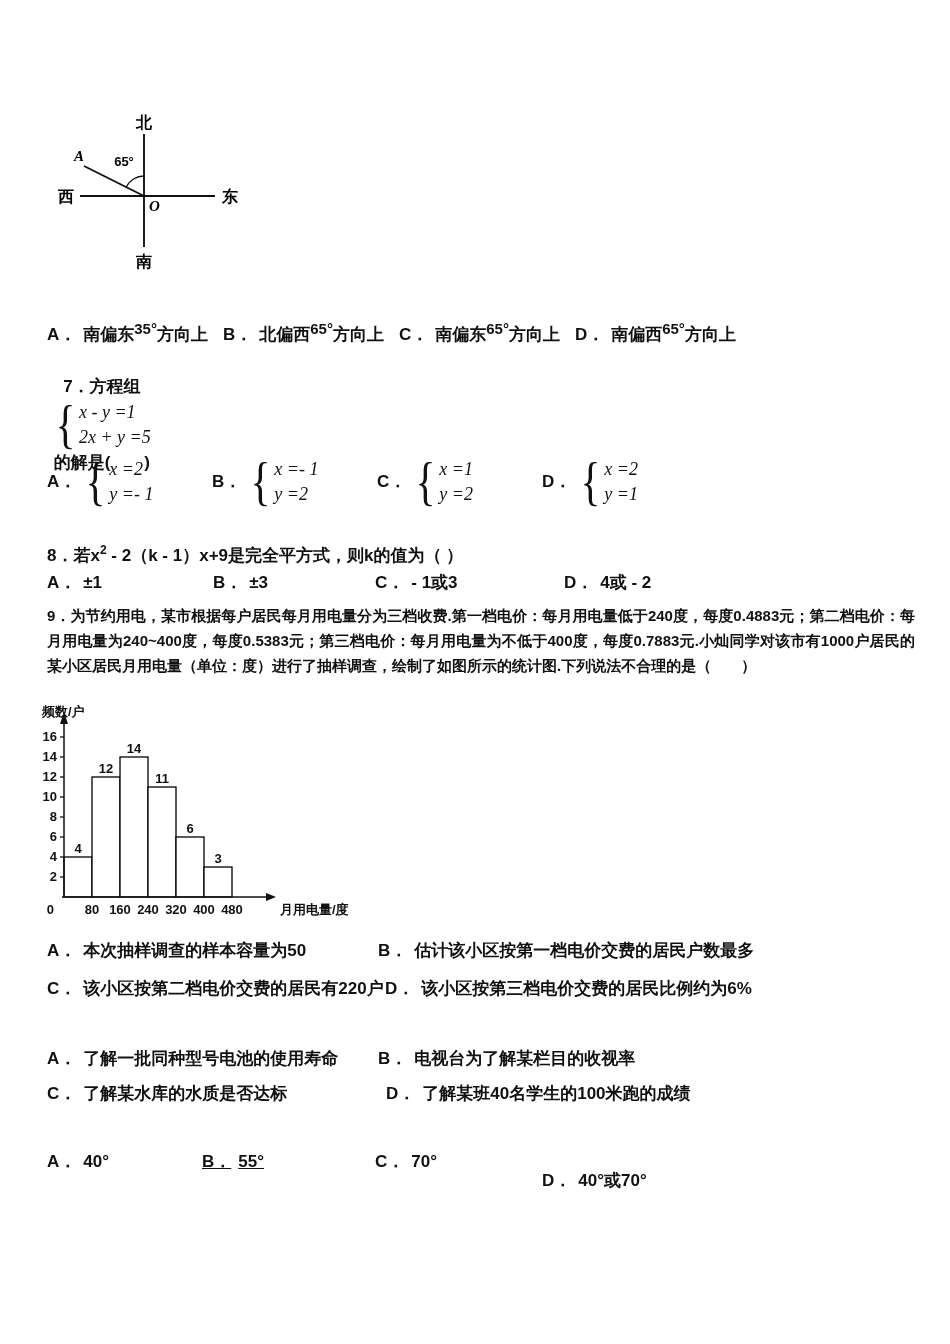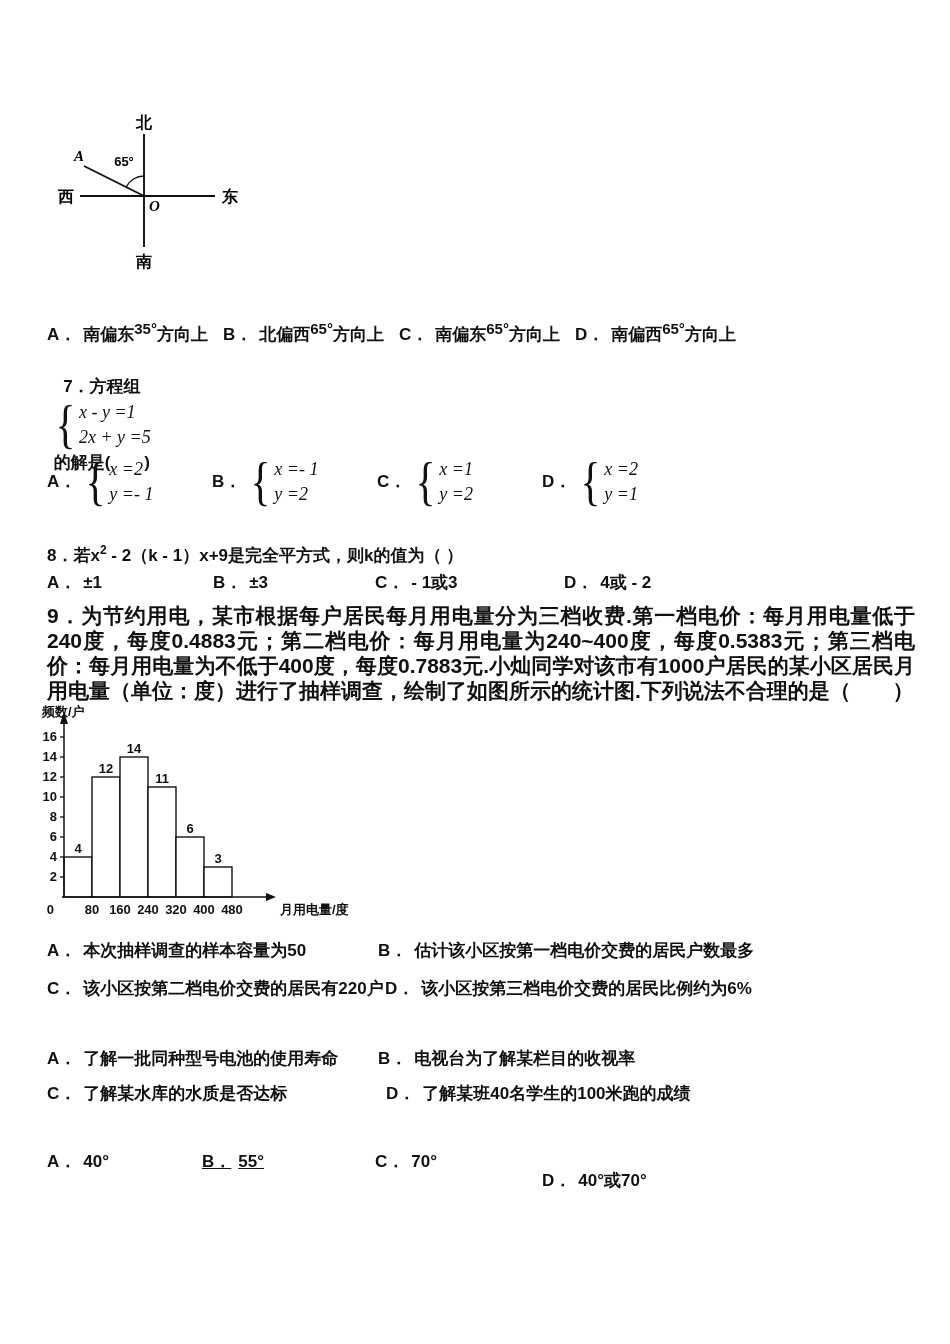--- a/index.html
+++ b/index.html
@@ -1,21 +1,21 @@
 <!DOCTYPE html>
 <html><head>
 <meta charset="utf-8">
 <style>
   html,body{margin:0;padding:0;background:#fff;}
   .page{position:relative;width:950px;height:1344px;background:#ffffff;
         font-family:"Liberation Sans",sans-serif;font-weight:700;color:#111;
         overflow:hidden;}
   .abs{position:absolute;}
   .stem{font-size:17px;line-height:24px;flex-direction:column;}
-  .para{font-size:21px;line-height:25px;text-align:justify;}
+  .para{font-size:15px;line-height:25px;text-align:justify;}
   .opt{font-size:17px;line-height:22px;white-space:nowrap;}
   .optletter{margin-right:7px;}
   .sup-deg{font-size:15px;vertical-align:6px;}
   sup{font-size:12px;}
   .eq{font-family:"Liberation Serif",serif;font-style:italic;font-weight:400;
       font-size:18px;line-height:25px;white-space:pre;}
   .sys{display:inline-flex;align-items:center;margin:0 6px;}
   .brace{font-family:"Liberation Serif",serif;font-weight:400;font-style:normal;
          font-size:52px;line-height:1;transform:scaleX(.8);margin-right:1px;}
   .qrow{display:inline-flex;align-items:center;}

